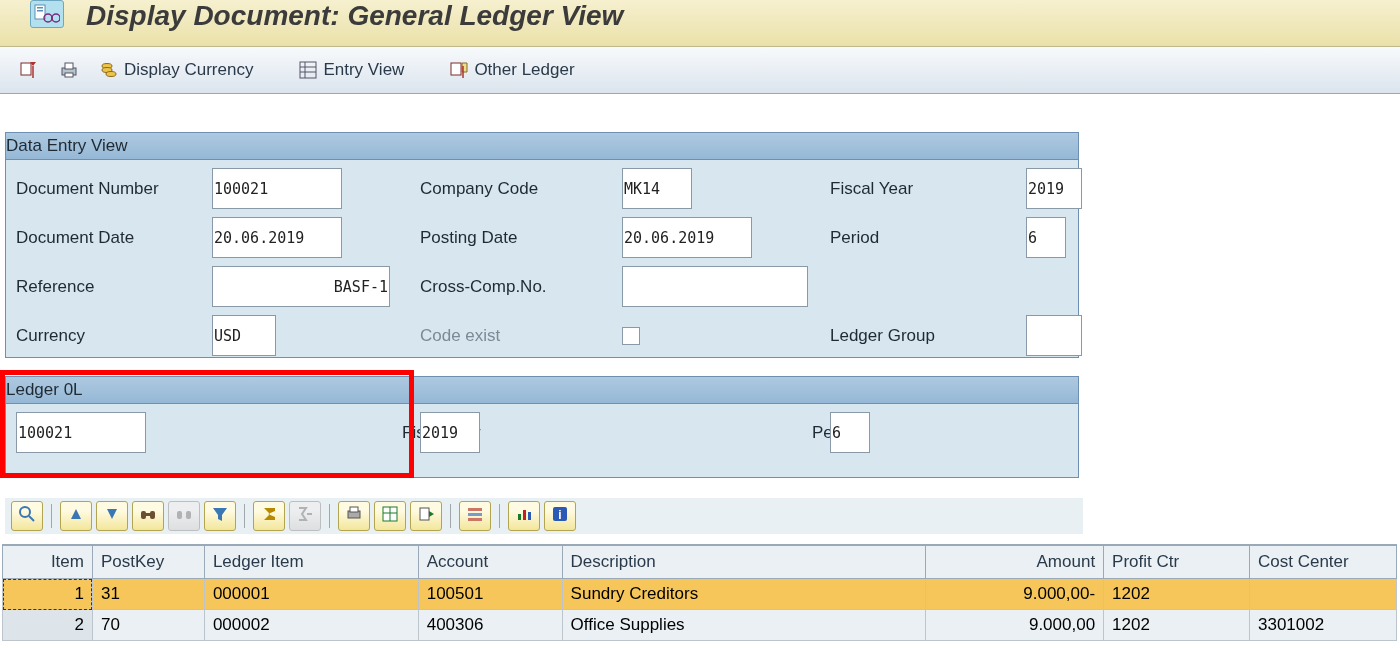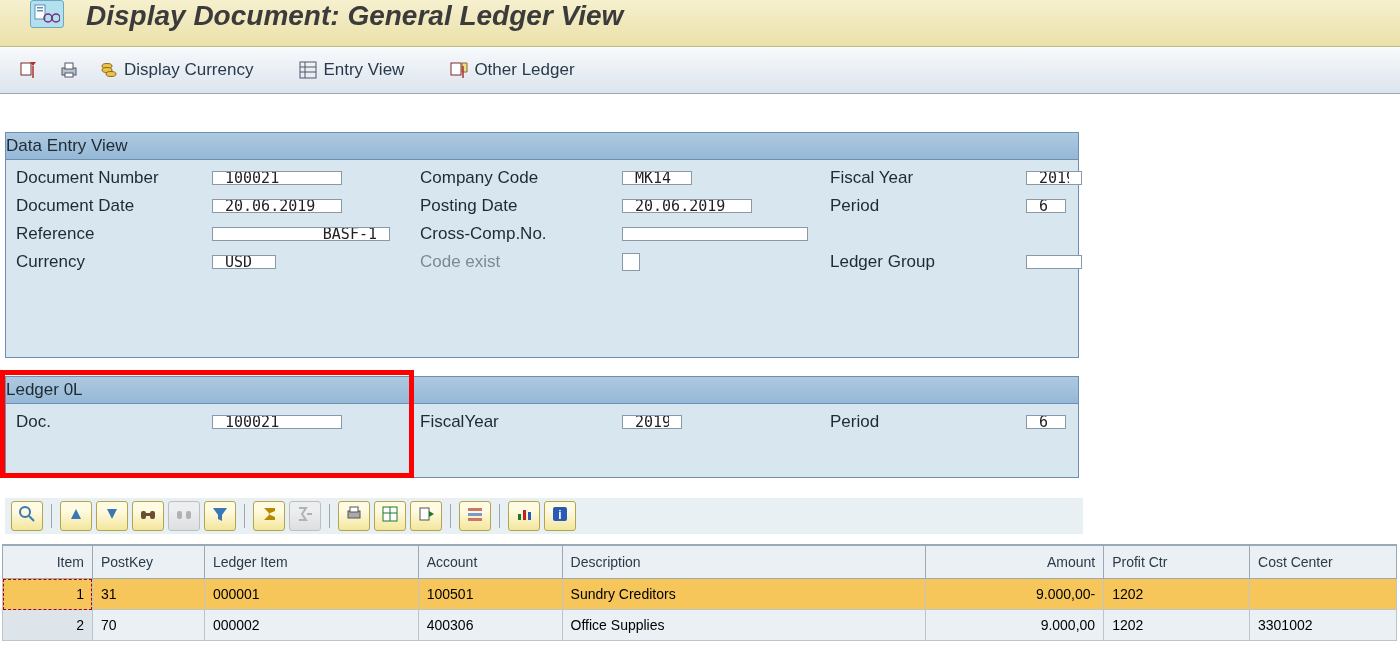--- a/index.html
+++ b/index.html
@@ -87,27 +87,27 @@
     row-gap: 8px;
     align-items: center;
   }
   .fg-label {
     font-size: 17px;
     color: #1f2a33;
     white-space: nowrap;
   }
   .fg-label.disabled { color: #7d8a96; }
   .fg-input {
-    height: 14px;
+    height: 41px;
     border: 1px solid #8a99a8;
     background: #ffffff;
     font-size: 15px;
     font-family: "Lucida Console", Monaco, monospace;
     color: #222;
-    padding: 0 12px;
+    padding: 0 1px;
     box-sizing: border-box;
   }
   .fg-check {
     width: 16px;
     height: 16px;
     border: 1px solid #8a99a8;
     background: #ffffff;
   }
   
   .highlight-box {
@@ -150,21 +150,21 @@
     margin: 0 4px;
   }
   
   .grid-wrap {
     position: absolute;
     border-top: 1px solid #9aa9b8;
   }
   .grid-table {
     border-collapse: collapse;
     width: 1395px;
-    font-size: 14px;
+    font-size: 17px;
   }
   .grid-table th {
     background: #eaf0f4;
     color: #2a3a4a;
     font-weight: normal;
     text-align: left;
     padding: 5px 8px 5px 8px;
     border: 1px solid #9aa9b8;
     height: 22px;
     white-space: nowrap;
@@ -304,21 +304,20 @@
       <div class="fg-label">Ledger Group</div>
       <input class="fg-input" style="width: 56px;" readonly="" value="">
     </div>
   </div>
 </div>
 
 <div class="groupbox" style="left:5px; top:376px; width:1072px; height:100px;">
   <div class="gb-title">Ledger 0L</div>
   <div class="gb-body">
     <div class="form-grid" style="grid-template-columns: 196px 190px 18px 202px 190px 18px 196px 60px;">
-      <div class="fg-label">Doc.</div>
       <input class="fg-input" style="width: 130px;" readonly="" value="100021">
       <div></div>
       <div class="fg-label">FiscalYear</div>
       <input class="fg-input" style="width: 60px;" readonly="" value="2019">
       <div></div>
       <div class="fg-label">Period</div>
       <input class="fg-input" style="width: 40px;" readonly="" value="6">
     </div>
   </div>
 </div>

